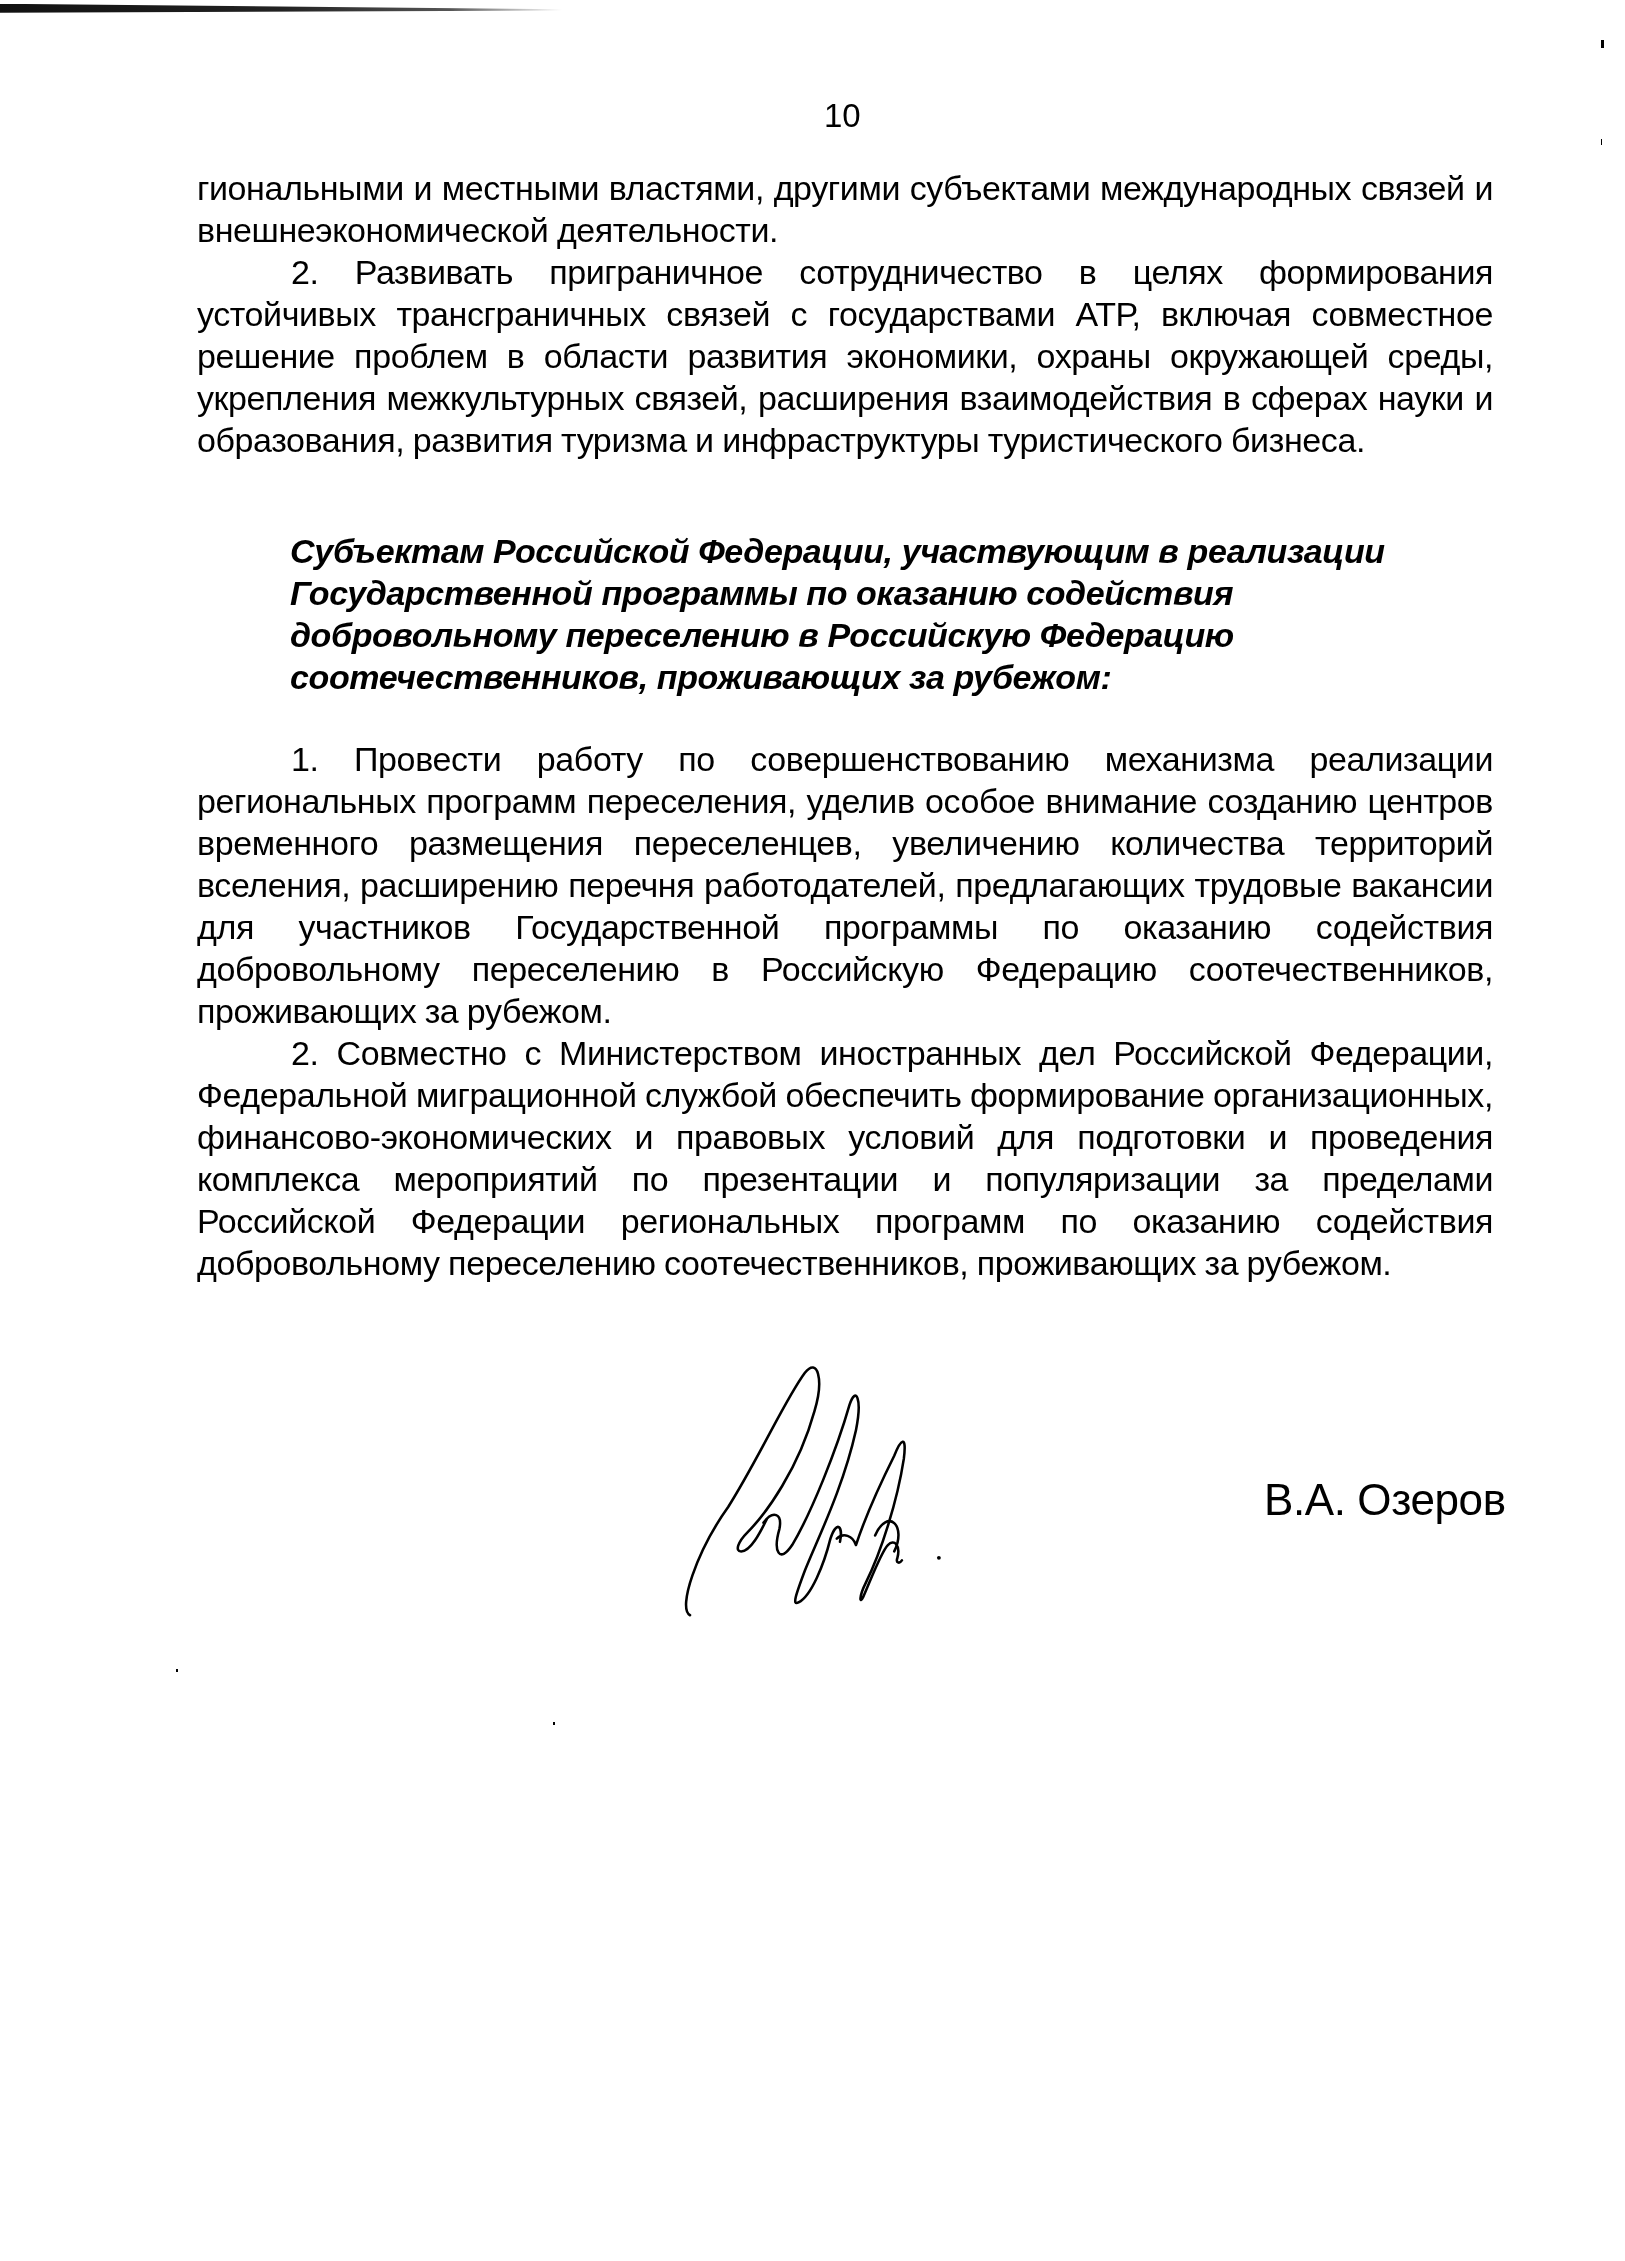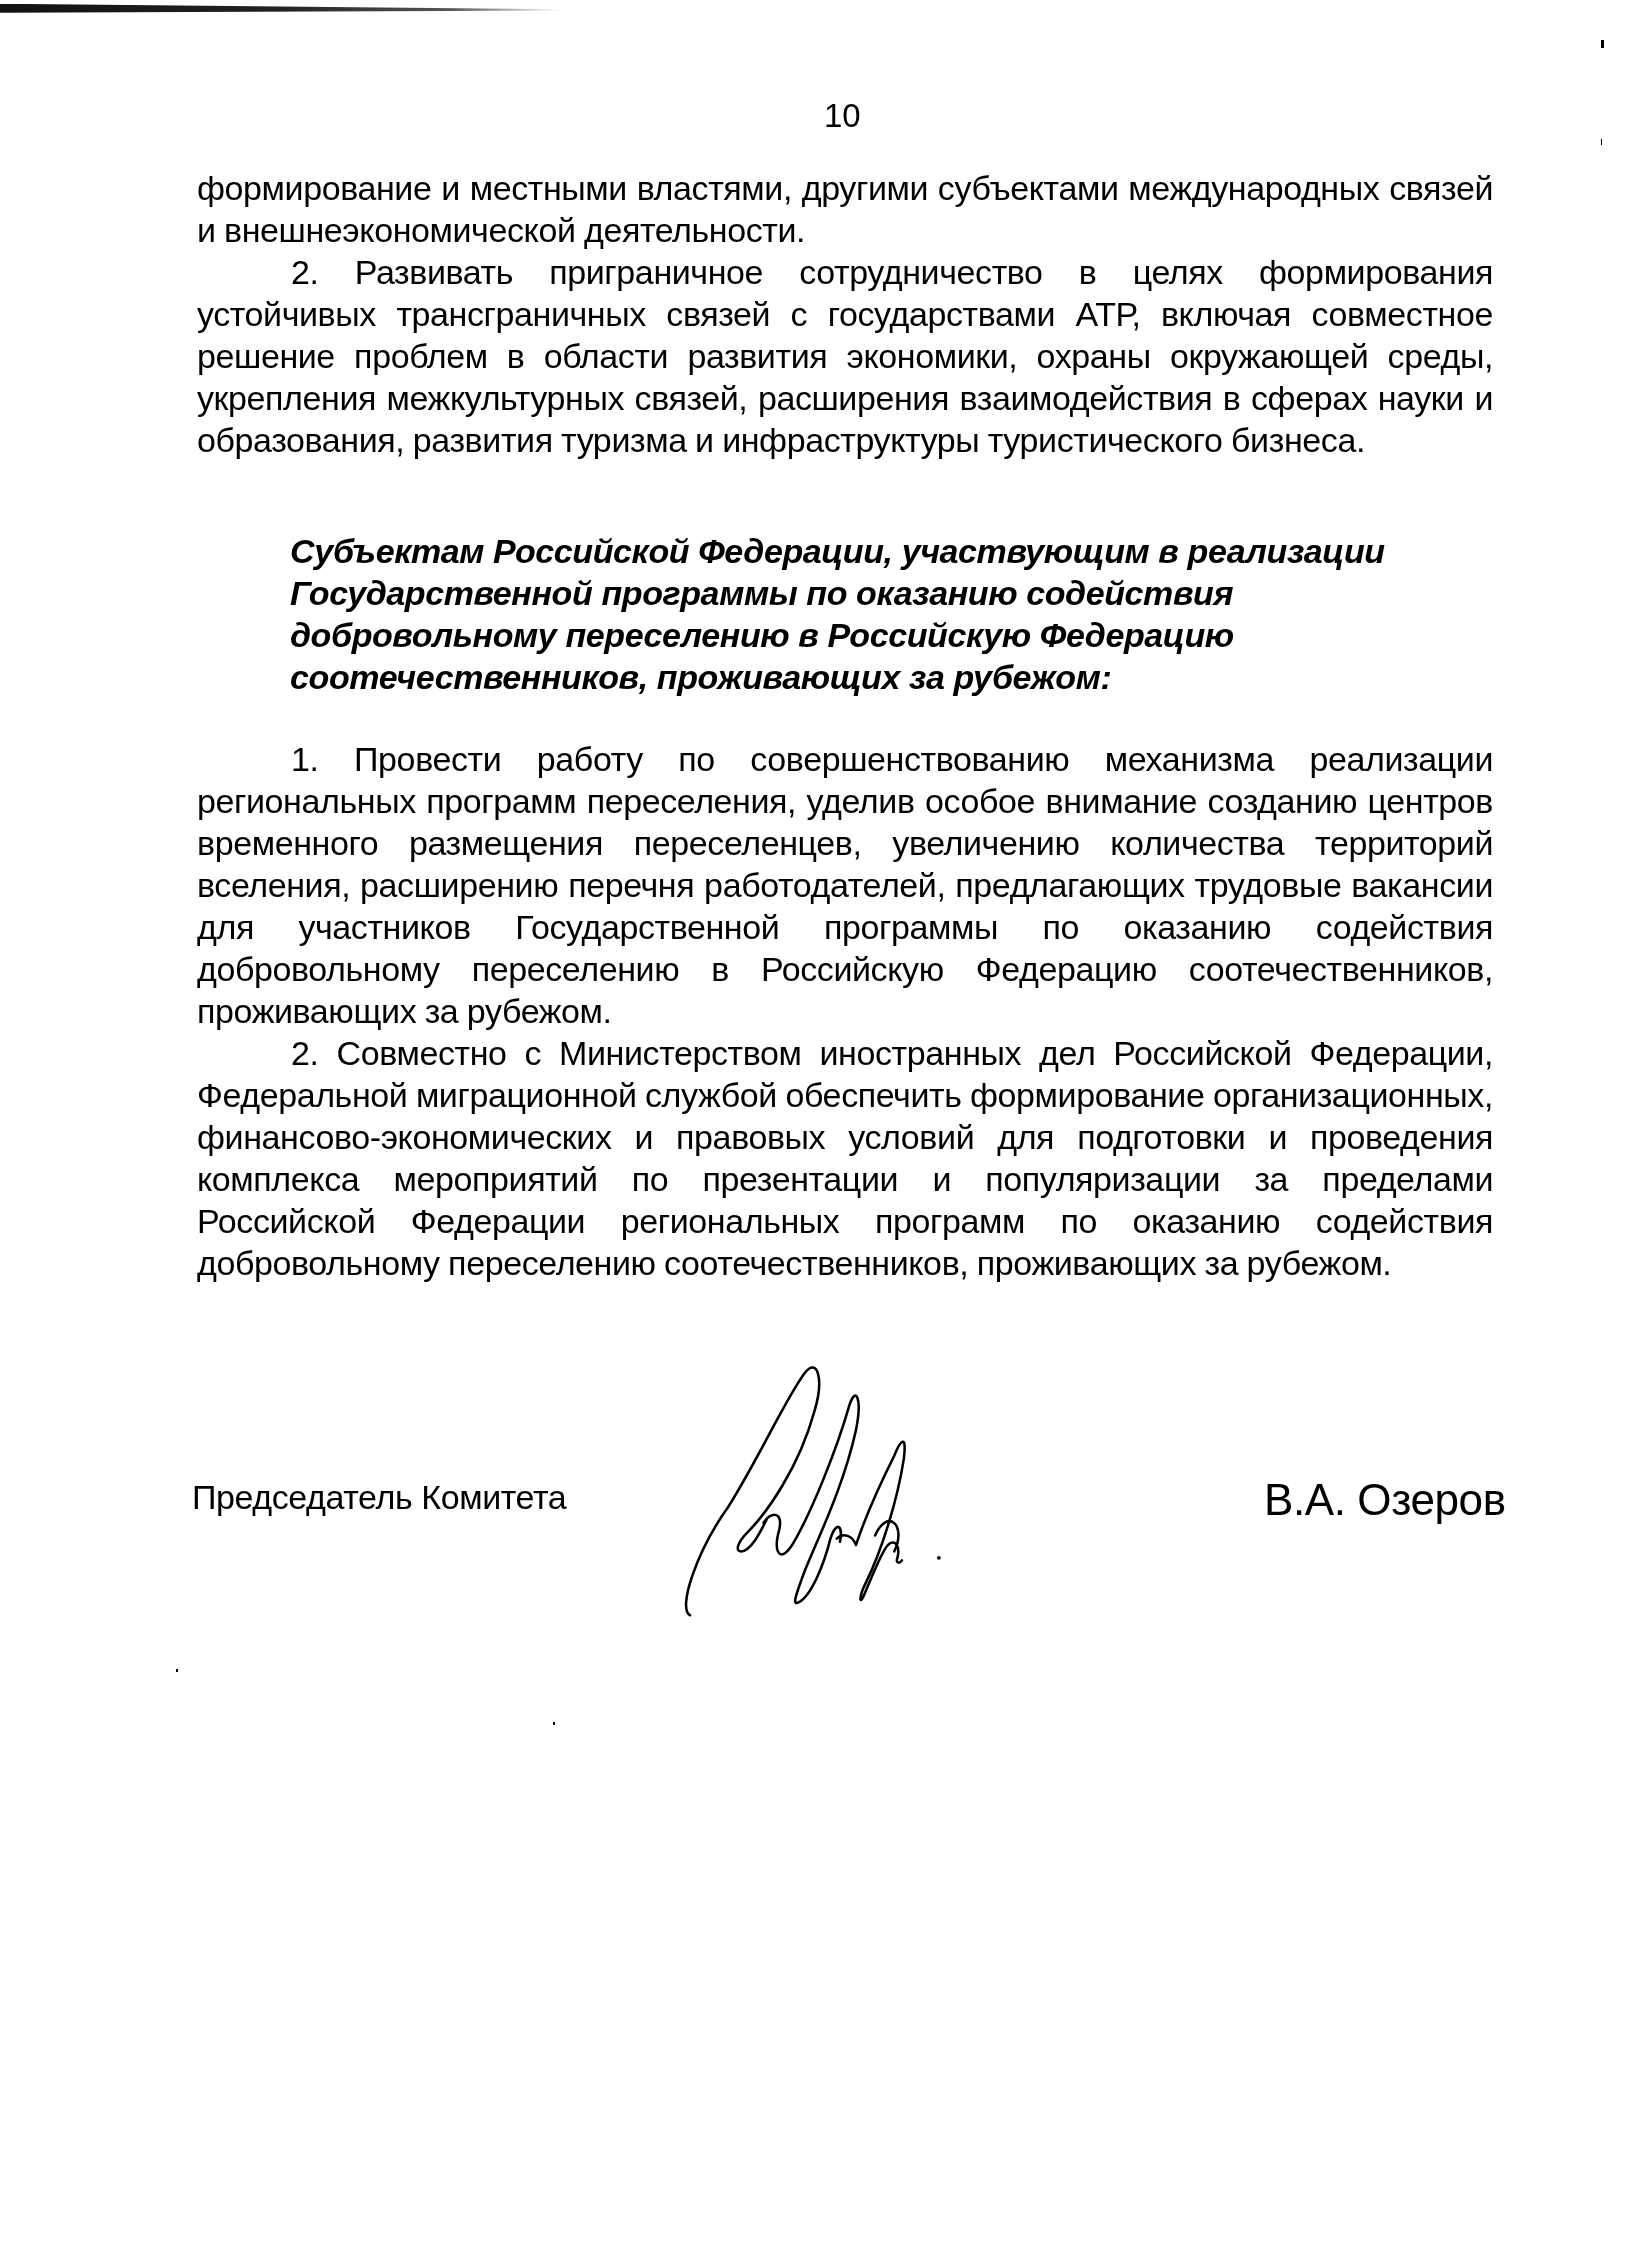--- a/index.html
+++ b/index.html
@@ -100,33 +100,32 @@
     }
   </style>
 </head>
 <body>
 
 <div class="scan-edge"></div>
 
 <div class="page-number">10</div>
 
 <div class="text-block block-1">
-  <p class="no-indent">формирование и местными властями, другими субъектами международных связей и внешнеэкономической деятельности.</p>
+  <p class="no-indent">гиональными и местными властями, другими субъектами международных связей и внешнеэкономической деятельности.</p>
   <p>2. Развивать приграничное сотрудничество в целях формирования устойчивых трансграничных связей с государствами АТР, включая совместное решение проблем в области развития экономики, охраны окружающей среды, укрепления межкультурных связей, расширения взаимодействия в сферах науки и образования, развития туризма и инфраструктуры туристического бизнеса.</p>
 </div>
 
 <div class="heading">Субъектам Российской Федерации, участвующим в реализации Государственной программы по оказанию содействия добровольному переселению в Российскую Федерацию соотечественников, проживающих за рубежом:</div>
 
 <div class="text-block block-2">
   <p>1. Провести работу по совершенствованию механизма реализации региональных программ переселения, уделив особое внимание созданию центров временного размещения переселенцев, увеличению количества территорий вселения, расширению перечня работодателей, предлагающих трудовые вакансии для участников Государственной программы по оказанию содействия добровольному переселению в Российскую Федерацию соотечественников, проживающих за рубежом.</p>
   <p>2. Совместно с Министерством иностранных дел Российской Федерации, Федеральной миграционной службой обеспечить формирование организационных, финансово-экономических и правовых условий для подготовки и проведения комплекса мероприятий по презентации и популяризации за пределами Российской Федерации региональных программ по оказанию содействия добровольному переселению соотечественников, проживающих за рубежом.</p>
 </div>
 
 <div class="signature-row">
-  <span class="signer-title">Председатель Комитета</span>
   <span class="signer-name">В.А. Озеров</span>
 </div>
 
 <svg class="signature" viewBox="0 0 720 420" xmlns="http://www.w3.org/2000/svg">
   <g fill="none" stroke="#000" stroke-width="4" stroke-linecap="round" stroke-linejoin="round">
 
     <path d="M20,400 C0,390 30,300 80,230 C130,150 170,60 200,20 C220,-5 230,30 215,80 C190,170 140,240 110,270 C95,285 90,300 100,300 C115,300 130,270 140,250"></path>
 
     <path d="M135,255 C150,235 165,240 160,265 C150,300 160,320 180,290 C210,240 250,140 270,70 C280,40 290,60 280,110 C260,200 220,280 200,330 C185,370 180,385 190,380 C210,370 230,320 240,280 C250,250 260,260 255,285"></path>
 

